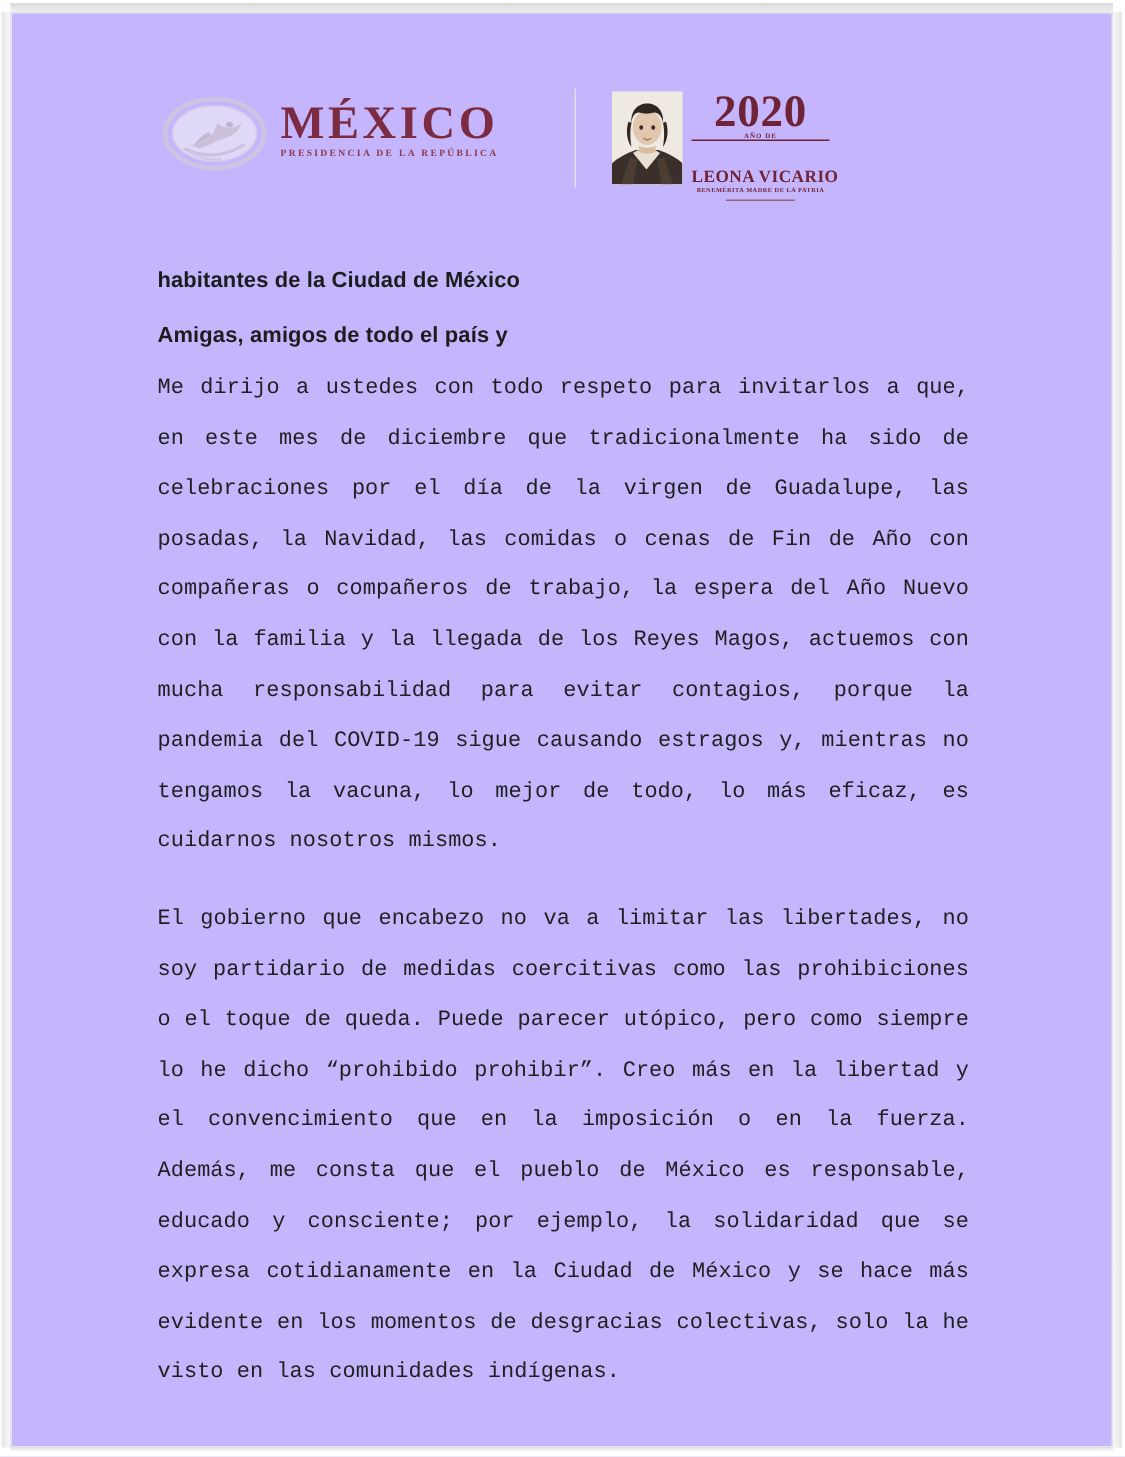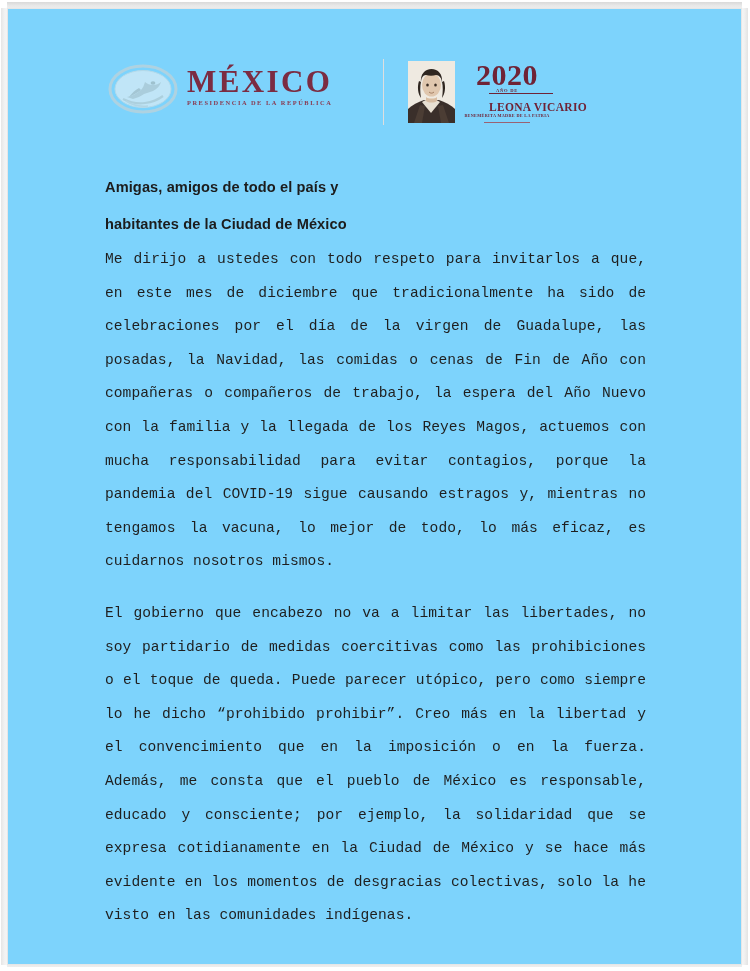--- a/index.html
+++ b/index.html
@@ -22,21 +22,21 @@
     height: 971px;
     background: #ffffff;
     box-sizing: border-box;
   }
   .sheet {
     position: absolute;
     left: 7px;
     top: 8px;
     width: 735px;
     height: 957px;
-    background: #7dd3fc;
+    background: #c4b5fd;
     border: 1px solid #e6e6e6;
     box-shadow: 0 0 3px rgba(0,0,0,0.06);
     box-sizing: border-box;
     overflow: hidden;
   }
   .edge-top {
     position: absolute;
     left: 7px; top: 2px;
     width: 735px; height: 6px;
     background: linear-gradient(to bottom, #d9d9d9, #f2f2f2);
@@ -156,23 +156,22 @@
     margin-top: -2px;
   }
   .year-name {
     font-family: "Liberation Serif", serif;
     font-size: 11.5px;
     font-weight: 700;
     letter-spacing: 0.3px;
     color: #6f2336;
     line-height: 12px;
     border-top: 1px solid #6f2336;
-    padding-top: 7px;
-    white-space: nowrap;
-    margin-left: 28px;
+    padding-top: 18px;
+    white-space: nowrap;
   }
   .year-tag {
     font-family: "Liberation Serif", serif;
     font-size: 4.2px;
     font-weight: 700;
     letter-spacing: 0.35px;
     color: #6f2336;
     line-height: 6px;
     white-space: nowrap;
   }
@@ -270,22 +269,22 @@
           <div class="year-name">LEONA VICARIO</div>
           <div class="year-tag">BENEMÉRITA MADRE DE LA PATRIA</div>
           <div class="year-rule"></div>
         </div>
 
       </div>
     </div>
 
     <div class="body-area">
 
+      <div class="salutation">habitantes de la Ciudad de México</div>
       <div class="salutation">Amigas, amigos de todo el país y</div>
-      <div class="salutation">habitantes de la Ciudad de México</div>
 
       <p class="para">Me dirijo a ustedes con todo respeto para invitarlos a que, en este mes de diciembre que tradicionalmente ha sido de celebraciones por el día de la virgen de Guadalupe, las posadas, la Navidad, las comidas o cenas de Fin de Año con compañeras o compañeros de trabajo, la espera del Año Nuevo con la familia y la llegada de los Reyes Magos, actuemos con mucha responsabilidad para evitar contagios, porque la pandemia del COVID-19 sigue causando estragos y, mientras no tengamos la vacuna, lo mejor de todo, lo más eficaz, es cuidarnos nosotros mismos.</p>
       <p class="para">El gobierno que encabezo no va a limitar las libertades, no soy partidario de medidas coercitivas como las prohibiciones o el toque de queda. Puede parecer utópico, pero como siempre lo he dicho “prohibido prohibir”. Creo más en la libertad y el convencimiento que en la imposición o en la fuerza. Además, me consta que el pueblo de México es responsable, educado y consciente; por ejemplo, la solidaridad que se expresa cotidianamente en la Ciudad de México y se hace más evidente en los momentos de desgracias colectivas, solo la he visto en las comunidades indígenas.</p>
 
     </div>
 
   </div>
 </div>
 
 </body></html>

